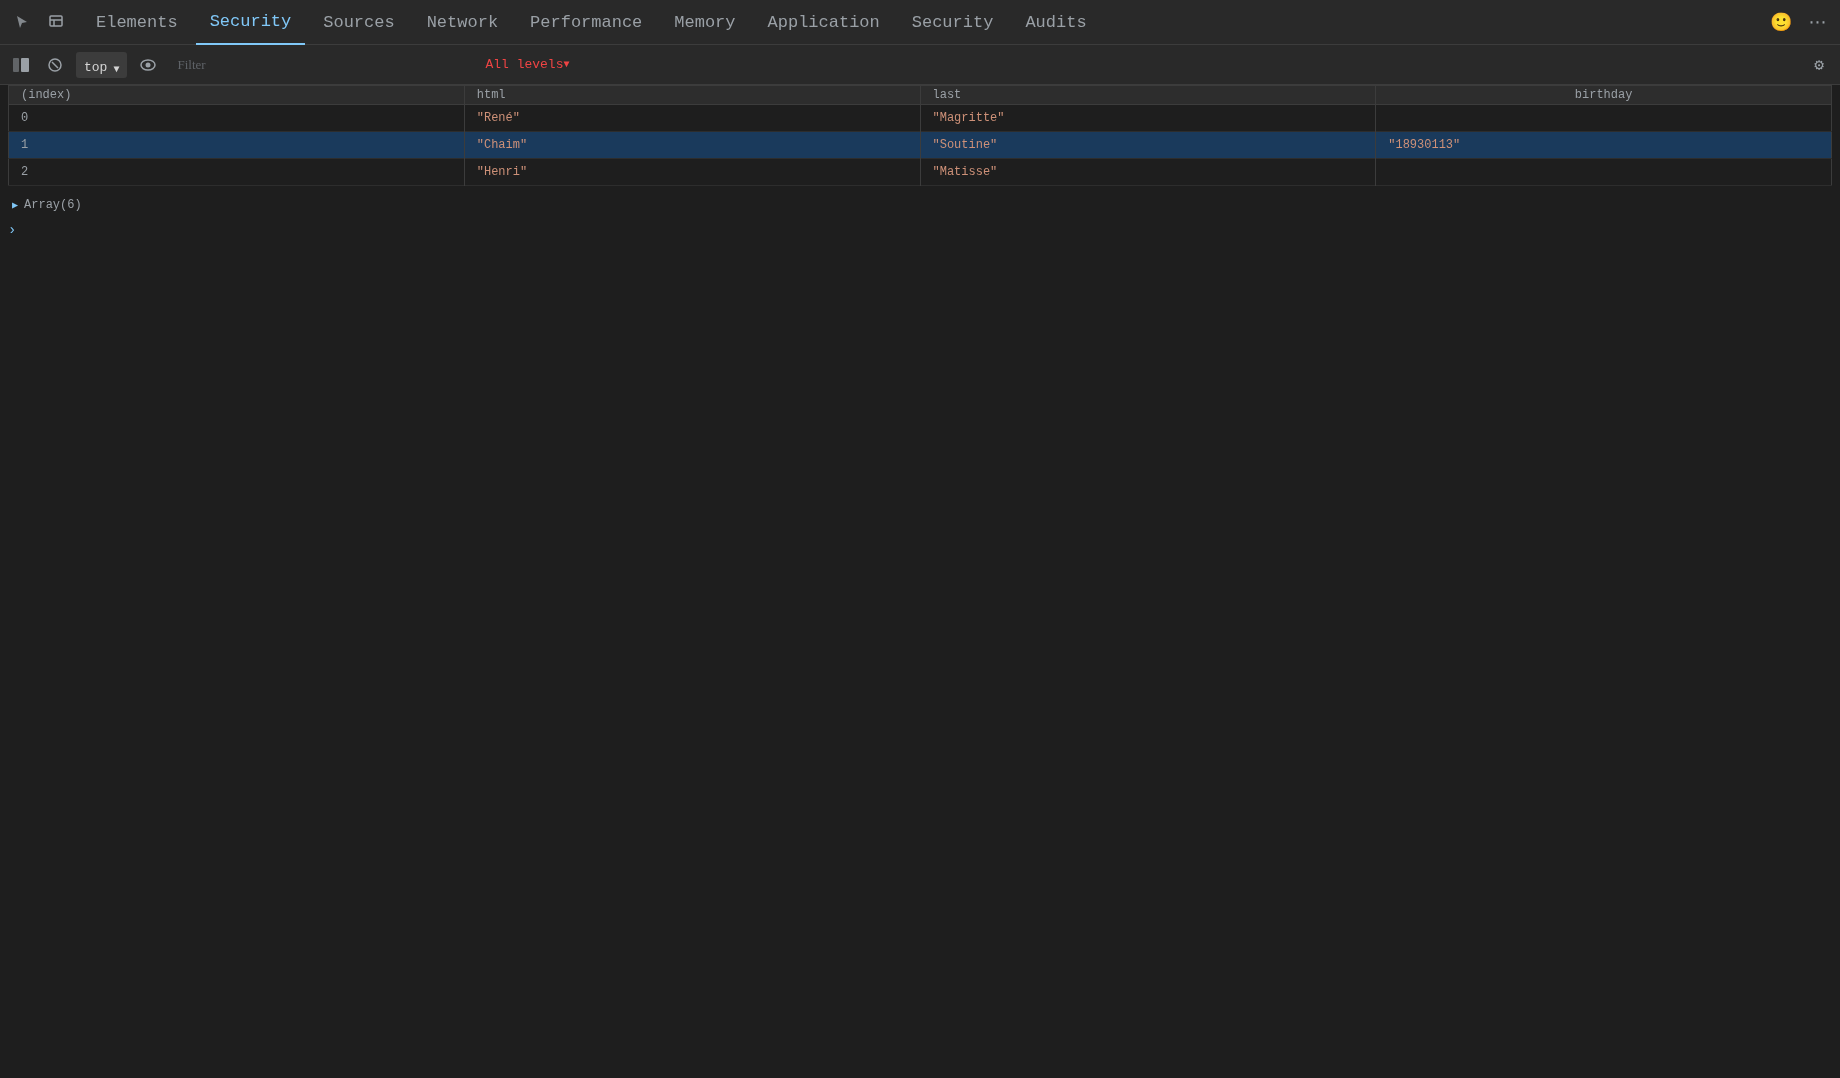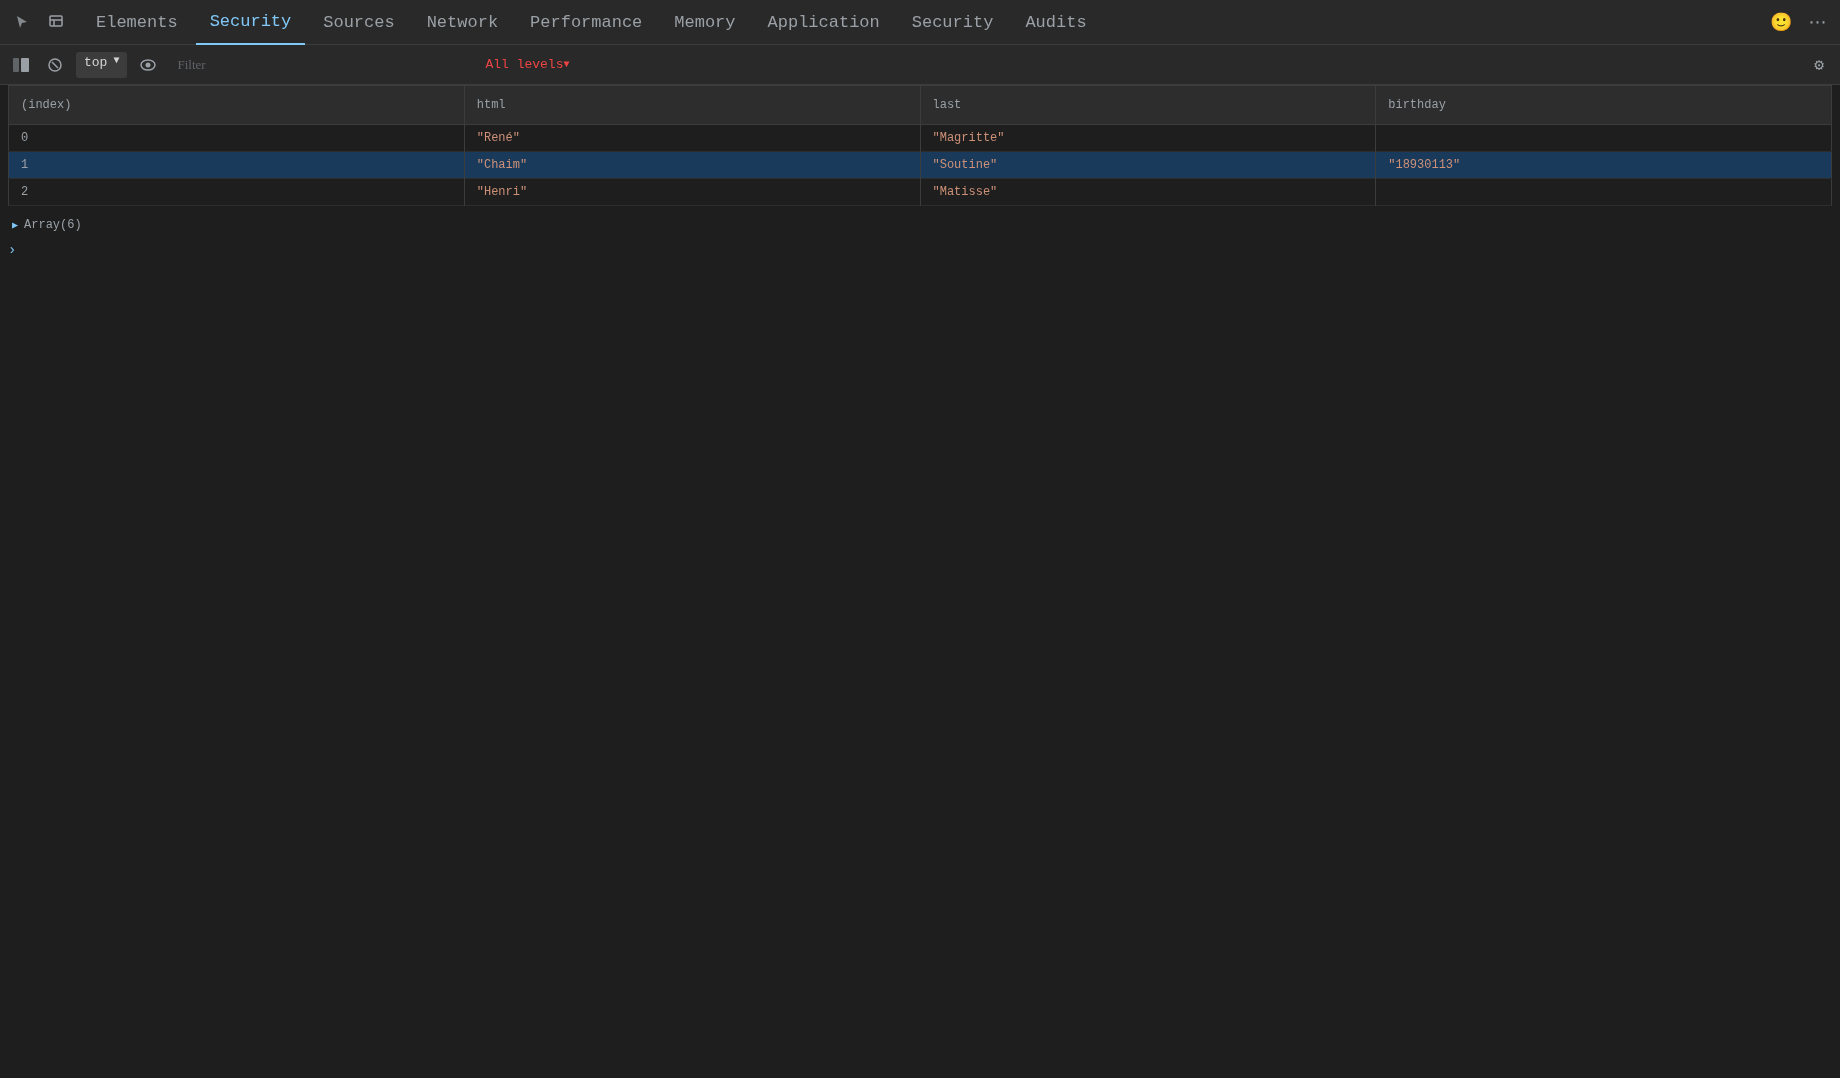--- a/index.html
+++ b/index.html
@@ -82,21 +82,21 @@
       justify-content: center;
       cursor: pointer;
       color: #9aa0a6;
       border-radius: 3px;
       border: none;
       background: transparent;
       font-size: 14px;
     }
     .context-select {
       display: flex;
-      align-items: flex-start;
+      align-items: flex-end;
       background: #3c3c3c;
       border: none;
       border-radius: 3px;
       padding: 3px 8px;
       color: #d4d4d4;
       font-size: 13px;
       cursor: pointer;
       height: 26px;
       gap: 6px;
     }
@@ -155,28 +155,28 @@
       margin: 0 8px 8px 8px;
       border: 1px solid #3c3c3c;
       border-collapse: collapse;
       width: calc(100% - 16px);
     }
     .console-table thead tr {
       background: #2d2d2d;
       border-bottom: 1px solid #3c3c3c;
     }
     .console-table th {
-      padding: 12px 12px;
+      padding: 2px 12px;
       text-align: left;
       font-weight: normal;
       color: #9aa0a6;
       border-right: 1px solid #3c3c3c;
       font-size: 12px;
     }
-    .console-table th:last-child { border-right: none; }
+    .console-table th:last-child { border-right: none; text-align: center; }
     .console-table td {
       padding: 6px 12px;
       border-right: 1px solid #3c3c3c;
       font-size: 12px;
       min-width: 180px;
     }
     .console-table td:last-child { border-right: none; }
     .console-table tbody tr {
       border-bottom: 1px solid #2d2d2d;
     }

